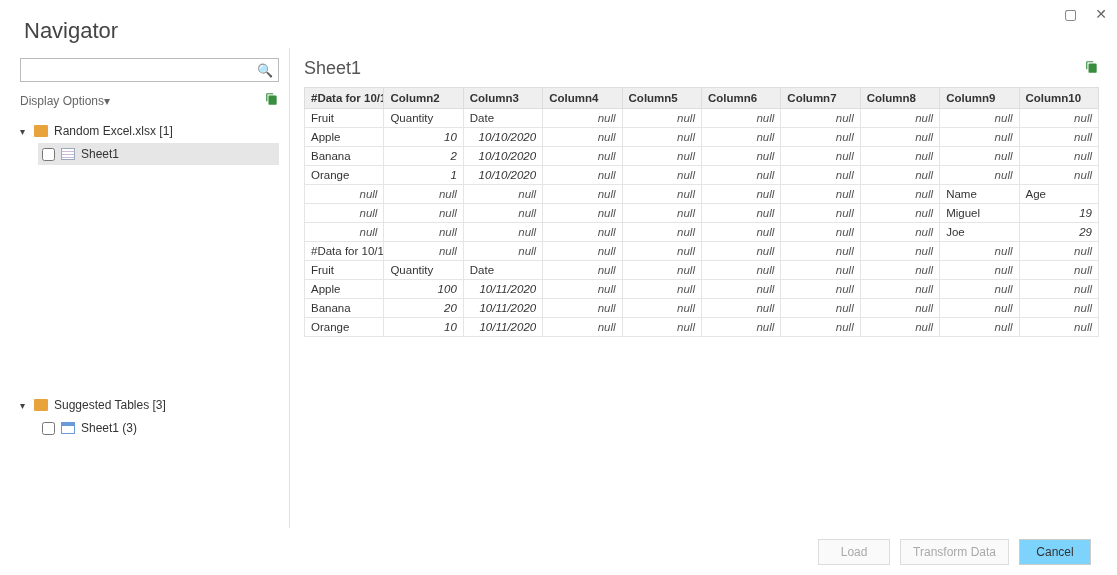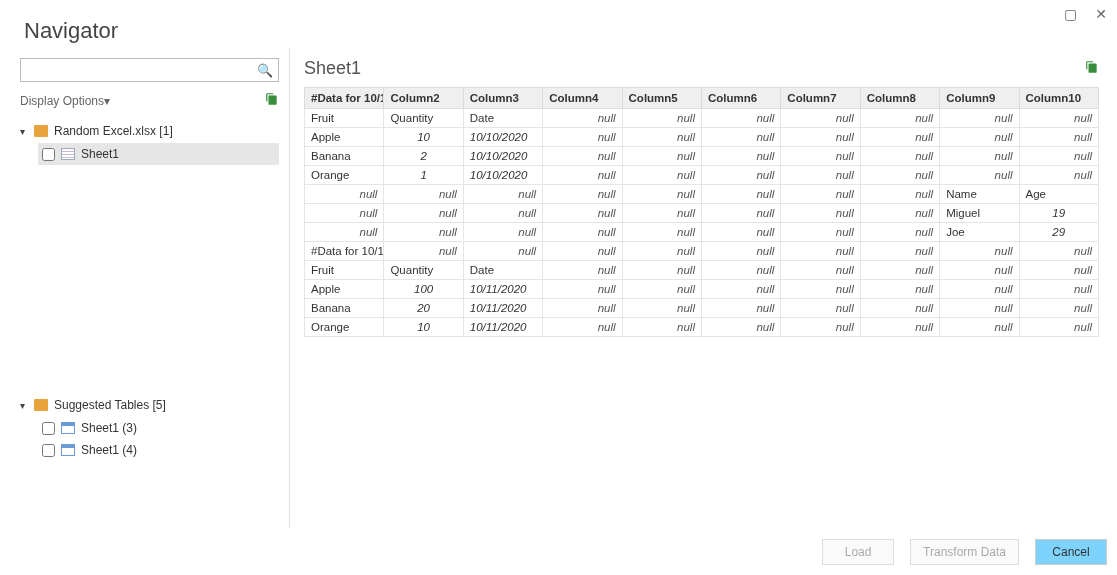--- a/index.html
+++ b/index.html
@@ -117,27 +117,27 @@
   white-space: nowrap;
   overflow: hidden;
 }
 table.preview td {
   border: 1px solid #e5e5e5;
   padding: 3px 6px;
   white-space: nowrap;
   overflow: hidden;
 }
 td.null { font-style: italic; color: #555; text-align: right; }
-td.num { text-align: center; font-style: italic; }
-td.date { text-align: left; font-style: italic; margin-top: 39px; }
+td.num { text-align: right; font-style: italic; }
+td.date { text-align: right; font-style: italic; margin-top: 39px; }
 
 .footer {
   position: absolute;
-  bottom: 10px; right: 10px;
-  display: flex; gap: 16px;
+  bottom: 10px; right: 26px;
+  display: flex; gap: 10px;
 }
 .footer button {
   min-width: 72px;
   height: 26px;
   padding: 0 12px;
   font-size: 12px;
   background: #7dd3fc;
   border: 1px solid #ccc;
   color: #333;
   cursor: pointer;
@@ -192,32 +192,27 @@
               <input type="checkbox" style="">
               <span class="sheet-icon"></span>
               <span>Sheet1</span>
             </div>
           </div>
         </div>
         <div class="tree-group suggested-block">
           <div class="tree-group-header">
             <span class="tri">▾</span>
             <span class="folder-icon"></span>
-            <span>Suggested Tables [5]</span>
+            <span>Suggested Tables [3]</span>
           </div>
           <div class="tree-items">
             <div class="tree-item">
               <input type="checkbox" style="">
               <span class="table-icon"></span>
               <span>Sheet1 (3)</span>
-            </div>
-            <div class="tree-item">
-              <input type="checkbox" style="">
-              <span class="table-icon"></span>
-              <span>Sheet1 (4)</span>
             </div>
           </div>
         </div>
       </div>
 
   </div>
 
   <div class="content">
     <div class="content-header">
       <span class="content-title">Sheet1</span>

